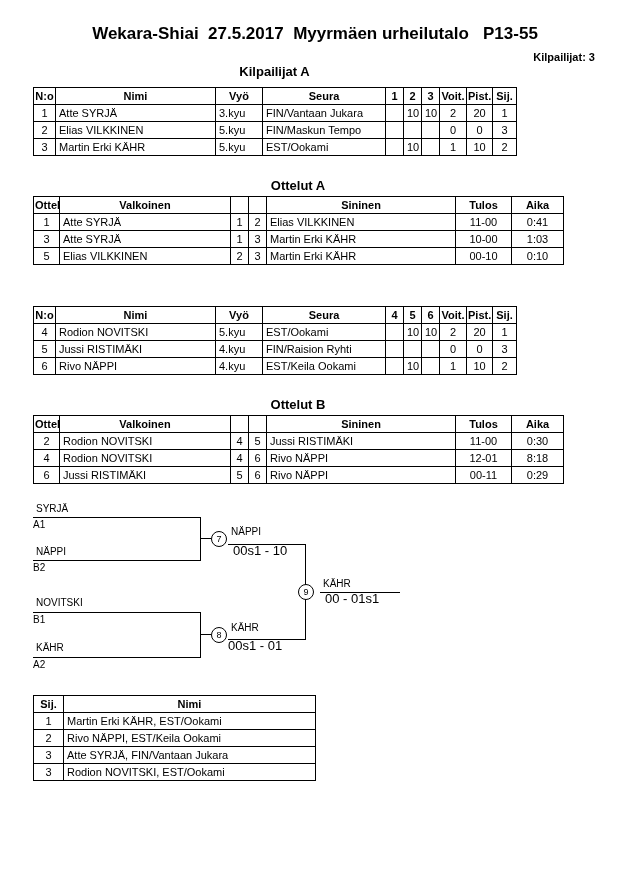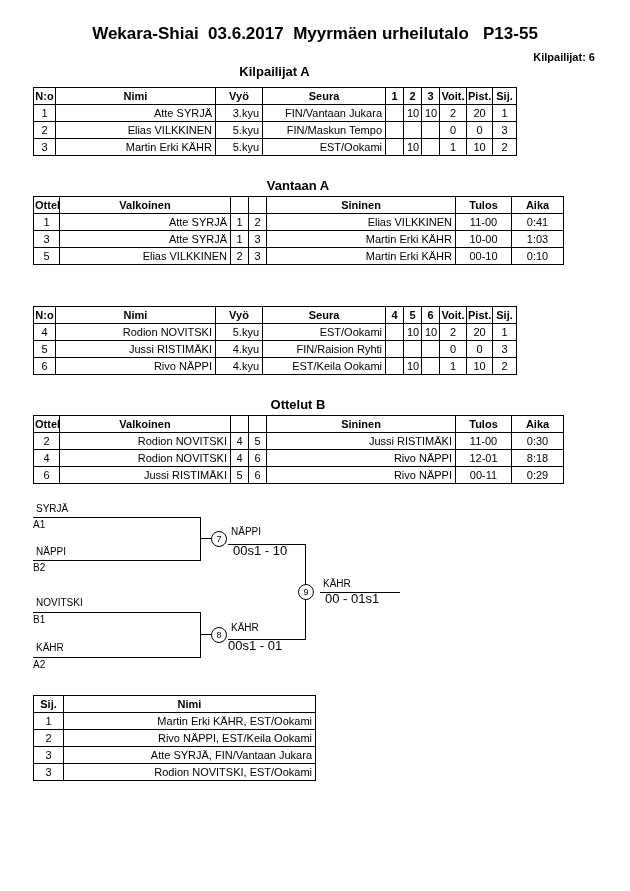--- a/index.html
+++ b/index.html
@@ -6,37 +6,37 @@
   .page{position:relative;width:630px;height:891px;background:#fff;color:#000;
         font-family:"Liberation Sans",sans-serif;overflow:hidden;}
   .title{position:absolute;top:24px;left:0;width:100%;text-align:center;
          font-size:17px;font-weight:bold;white-space:pre;}
   .comp-count{position:absolute;top:51px;right:35px;font-size:11px;font-weight:bold;}
   .sec-heading{position:absolute;font-weight:bold;font-size:13px;text-align:center;}
   table.tbl{position:absolute;border-collapse:collapse;table-layout:fixed;background:#fff;}
   .tbl th,.tbl td{border:1px solid #000;font-size:11px;height:16px;padding:0 3px;
                   overflow:hidden;white-space:nowrap;}
   .tbl th{font-weight:bold;text-align:center;padding:0 1px;}
-  .al{text-align:right;} .ac{text-align:center;}
+  .al{text-align:left;} .ac{text-align:center;}
   .bracket{position:absolute;left:33px;top:500px;width:420px;height:175px;}
   .hline{position:absolute;height:1px;background:#000;}
   .vline{position:absolute;width:1px;background:#000;}
   .b-name{position:absolute;font-size:10px;line-height:12px;}
   .b-seed{position:absolute;font-size:10px;line-height:11px;}
   .b-score{position:absolute;font-size:13px;line-height:8px;}
   .circle{position:absolute;width:14px;height:14px;border:1px solid #000;border-radius:50%;
           font-size:9px;display:flex;align-items:center;justify-content:center;background:#fff;}
 </style>
 </head>
 <body>
 
 <div class="page">
 
-  <div class="title">Wekara-Shiai  03.6.2017  Myyrmäen urheilutalo   P13-55</div>
-  <div class="comp-count">Kilpailijat: 6</div>
+  <div class="title">Wekara-Shiai  27.5.2017  Myyrmäen urheilutalo   P13-55</div>
+  <div class="comp-count">Kilpailijat: 3</div>
 
   <div class="sec-heading" style="left:33px;top:64px;width:483px">Kilpailijat A</div>
   <table class="tbl" style="left:33px;top:87px;width:483px">
     <colgroup>
         <col style="width:22px">
         <col style="width:160px">
         <col style="width:47px">
         <col style="width:123px">
         <col style="width:18px">
         <col style="width:18px">
@@ -92,21 +92,21 @@
         <td class="ac"></td>
         <td class="ac">10</td>
         <td class="ac"></td>
         <td class="ac">1</td>
         <td class="ac">10</td>
         <td class="ac">2</td>
       </tr>
     </tbody>
   </table>
 
-  <div class="sec-heading" style="left:33px;top:178px;width:530px">Vantaan A</div>
+  <div class="sec-heading" style="left:33px;top:178px;width:530px">Ottelut A</div>
   <table class="tbl" style="left:33px;top:196px;width:530px">
     <colgroup>
         <col style="width:26px">
         <col style="width:171px">
         <col style="width:18px">
         <col style="width:18px">
         <col style="width:189px">
         <col style="width:56px">
         <col style="width:52px">
       </colgroup>

